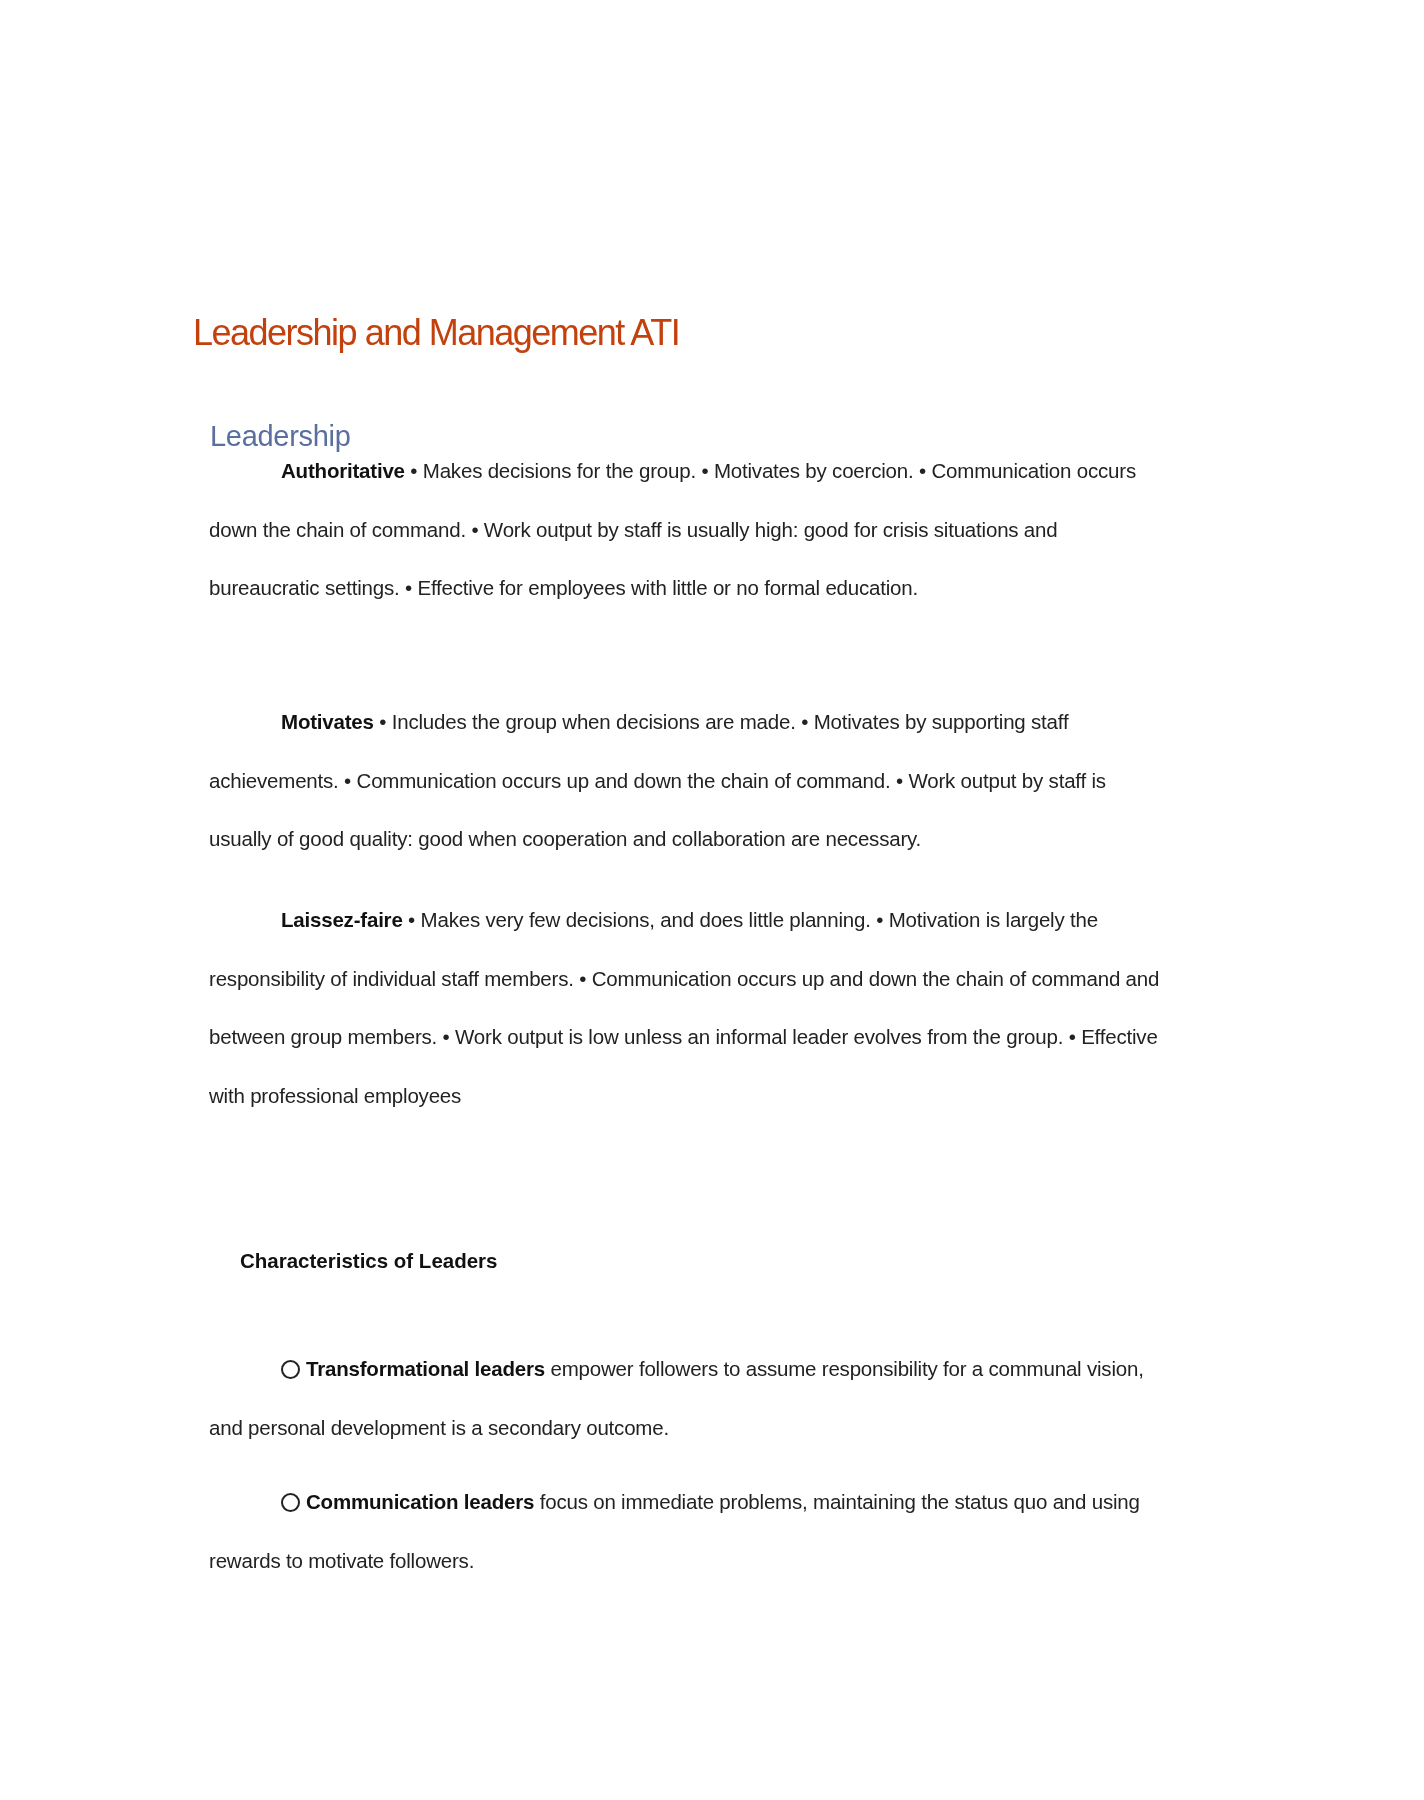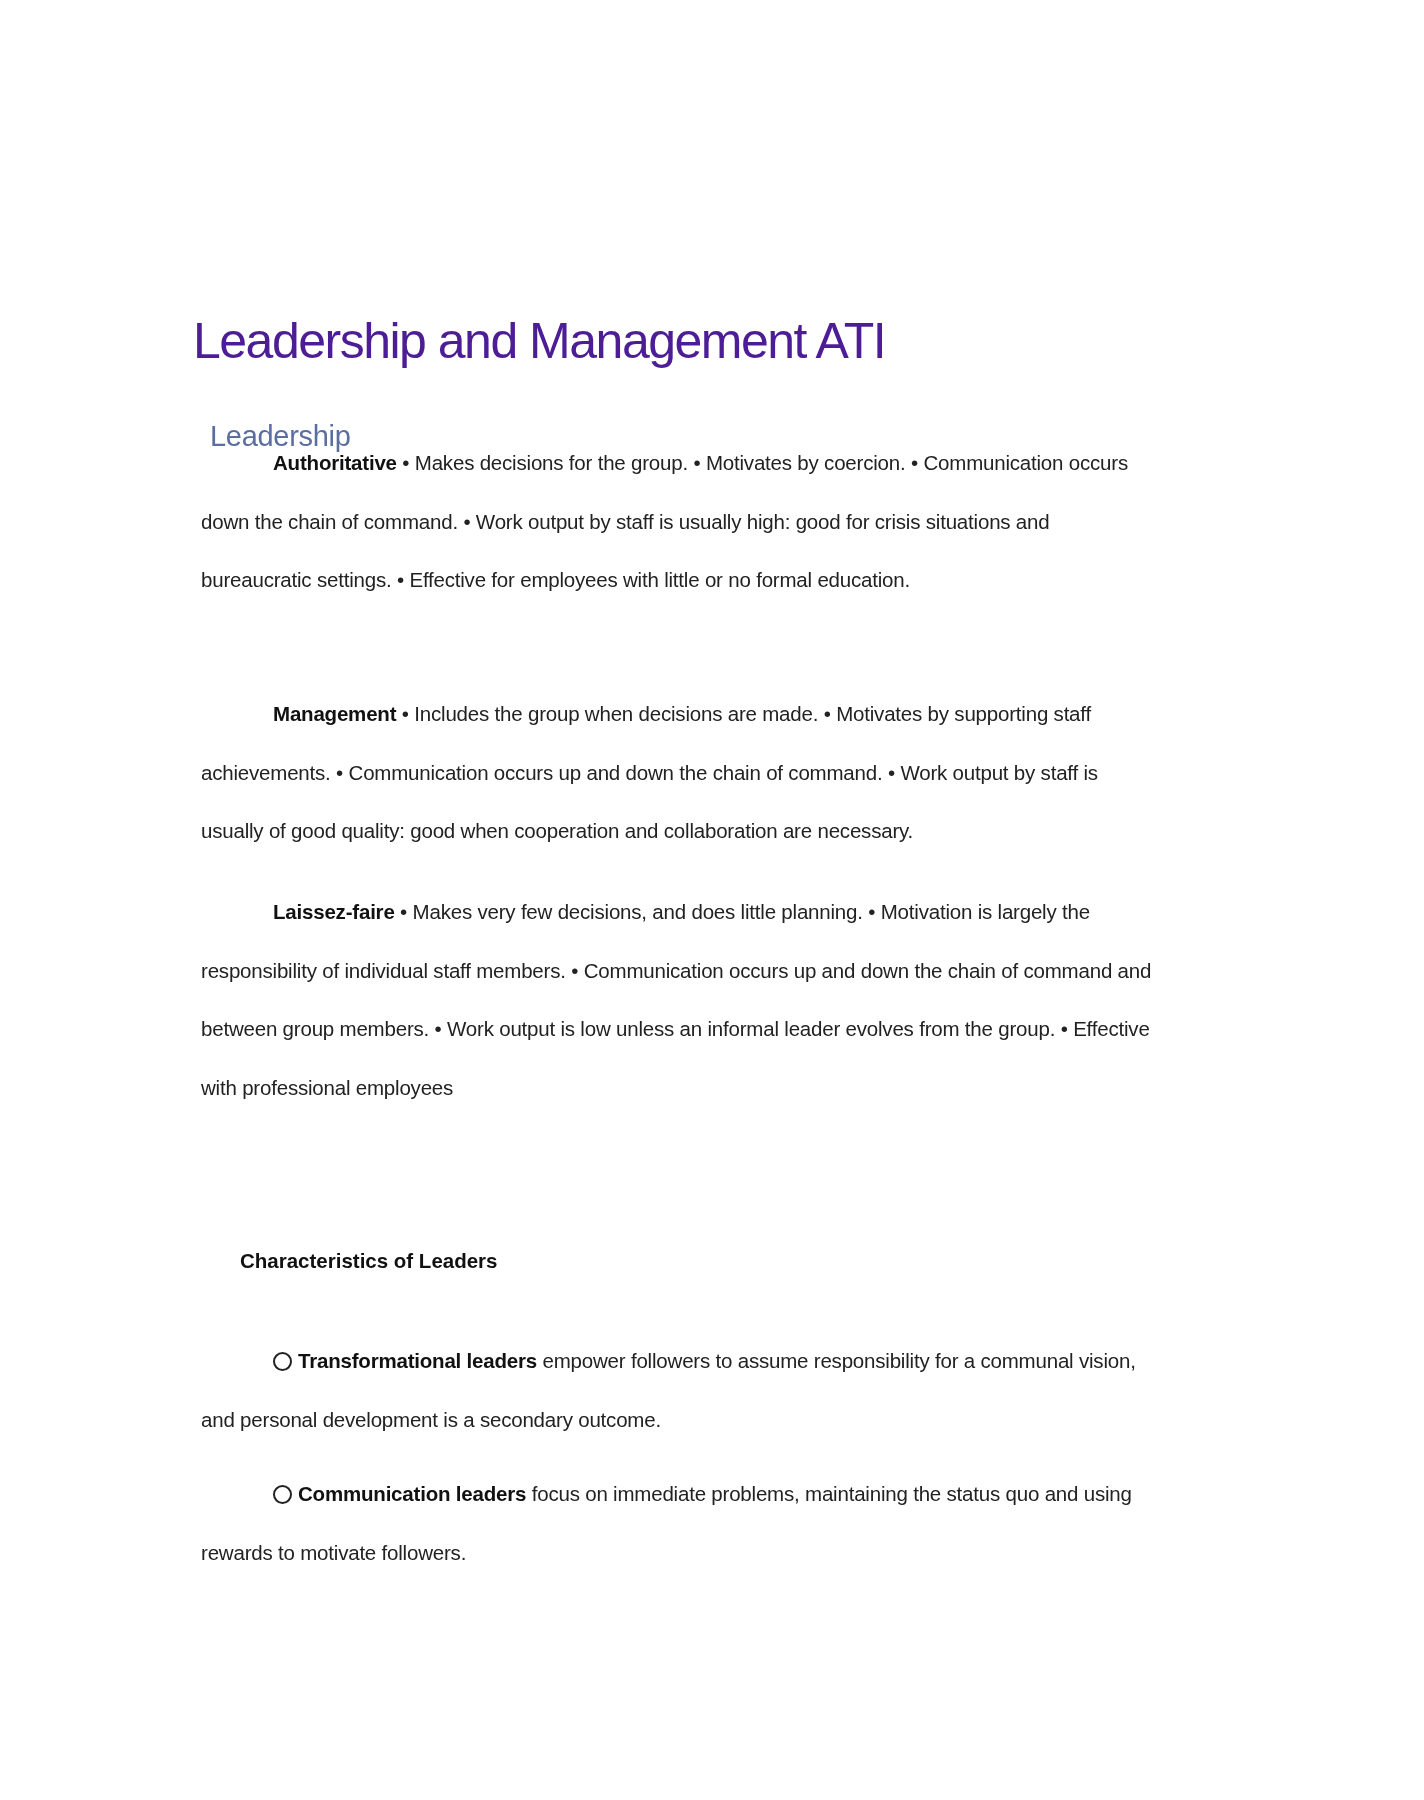--- a/index.html
+++ b/index.html
@@ -1,39 +1,39 @@
 <!DOCTYPE html>
 <html><head>
 <meta charset="utf-8">
 <style>
   html, body { margin: 0; padding: 0; background: #ffffff; }
   body { width: 1424px; height: 1800px; position: relative; overflow: hidden;
          font-family: "Liberation Sans", sans-serif; color: #1a1a1a; }
   .page { position: absolute; left: 193px; top: 0; width: 960px; }
-  .title { position: absolute; top: 312px; left: 0; font-size: 50px; letter-spacing: -1.5px;
-           color: #4c1d95; white-space: nowrap; font-weight: normal; margin: 0; }
+  .title { position: absolute; top: 312px; left: 0; font-size: 36px; letter-spacing: -1.5px;
+           color: #c2410c; white-space: nowrap; font-weight: normal; margin: 0; }
   .subheading { position: absolute; top: 403px; left: 0; font-size: 29px; color: #5b6ea0;
                 margin: 17px; font-weight: normal; letter-spacing: -0.3px; }
   .para { position: absolute; left: 0; width: 960px; font-size: 20.5px; line-height: 58.5px;
-          text-indent: 72px; margin: 8px; color: #222; letter-spacing: -0.2px; }
+          text-indent: 72px; margin: 16px; color: #222; letter-spacing: -0.2px; }
   .para b { color: #111; }
   .bold-heading { position: absolute; left: 0; font-size: 20.5px; font-weight: bold; margin: 0; color: #111; }
   .circle { display: inline-block; width: 19px; height: 19px; border: 2px solid #222; border-radius: 50%;
             vertical-align: -3px; margin-right: 6px; box-sizing: border-box; }
 </style>
 </head>
 <body>
 
 <div class="page">
   <h1 class="title">Leadership and Management ATI</h1>
   <h2 class="subheading">Leadership</h2>
 
   <p class="para" style="top:426px;"><b>Authoritative</b><span> • Makes decisions for the group. • Motivates by coercion. • Communication occurs down the chain of command. • Work output by staff is usually high: good for crisis situations and bureaucratic settings. • Effective for employees with little or no formal education.</span></p>
 
-  <p class="para" style="top:677px;"><b>Management</b><span> • Includes the group when decisions are made. • Motivates by supporting staff achievements. • Communication occurs up and down the chain of command. • Work output by staff is usually of good quality: good when cooperation and collaboration are necessary.</span></p>
+  <p class="para" style="top:677px;"><b>Motivates</b><span> • Includes the group when decisions are made. • Motivates by supporting staff achievements. • Communication occurs up and down the chain of command. • Work output by staff is usually of good quality: good when cooperation and collaboration are necessary.</span></p>
 
   <p class="para" style="top:875px;"><b>Laissez-faire</b><span> • Makes very few decisions, and does little planning. • Motivation is largely the responsibility of individual staff members. • Communication occurs up and down the chain of command and between group members. • Work output is low unless an informal leader evolves from the group. • Effective with professional employees</span></p>
 
   <p class="bold-heading" style="top:1249px;margin-left:47px;">Characteristics of Leaders</p>
 
   <p class="para" style="top:1324px;"><span class="circle"></span><b>Transformational leaders</b><span> empower followers to assume responsibility for a communal vision, and personal development is a secondary outcome.</span></p>
 
   <p class="para" style="top:1457px;"><span class="circle"></span><b>Communication leaders</b><span> focus on immediate problems, maintaining the status quo and using rewards to motivate followers.</span></p>
 </div>
 

